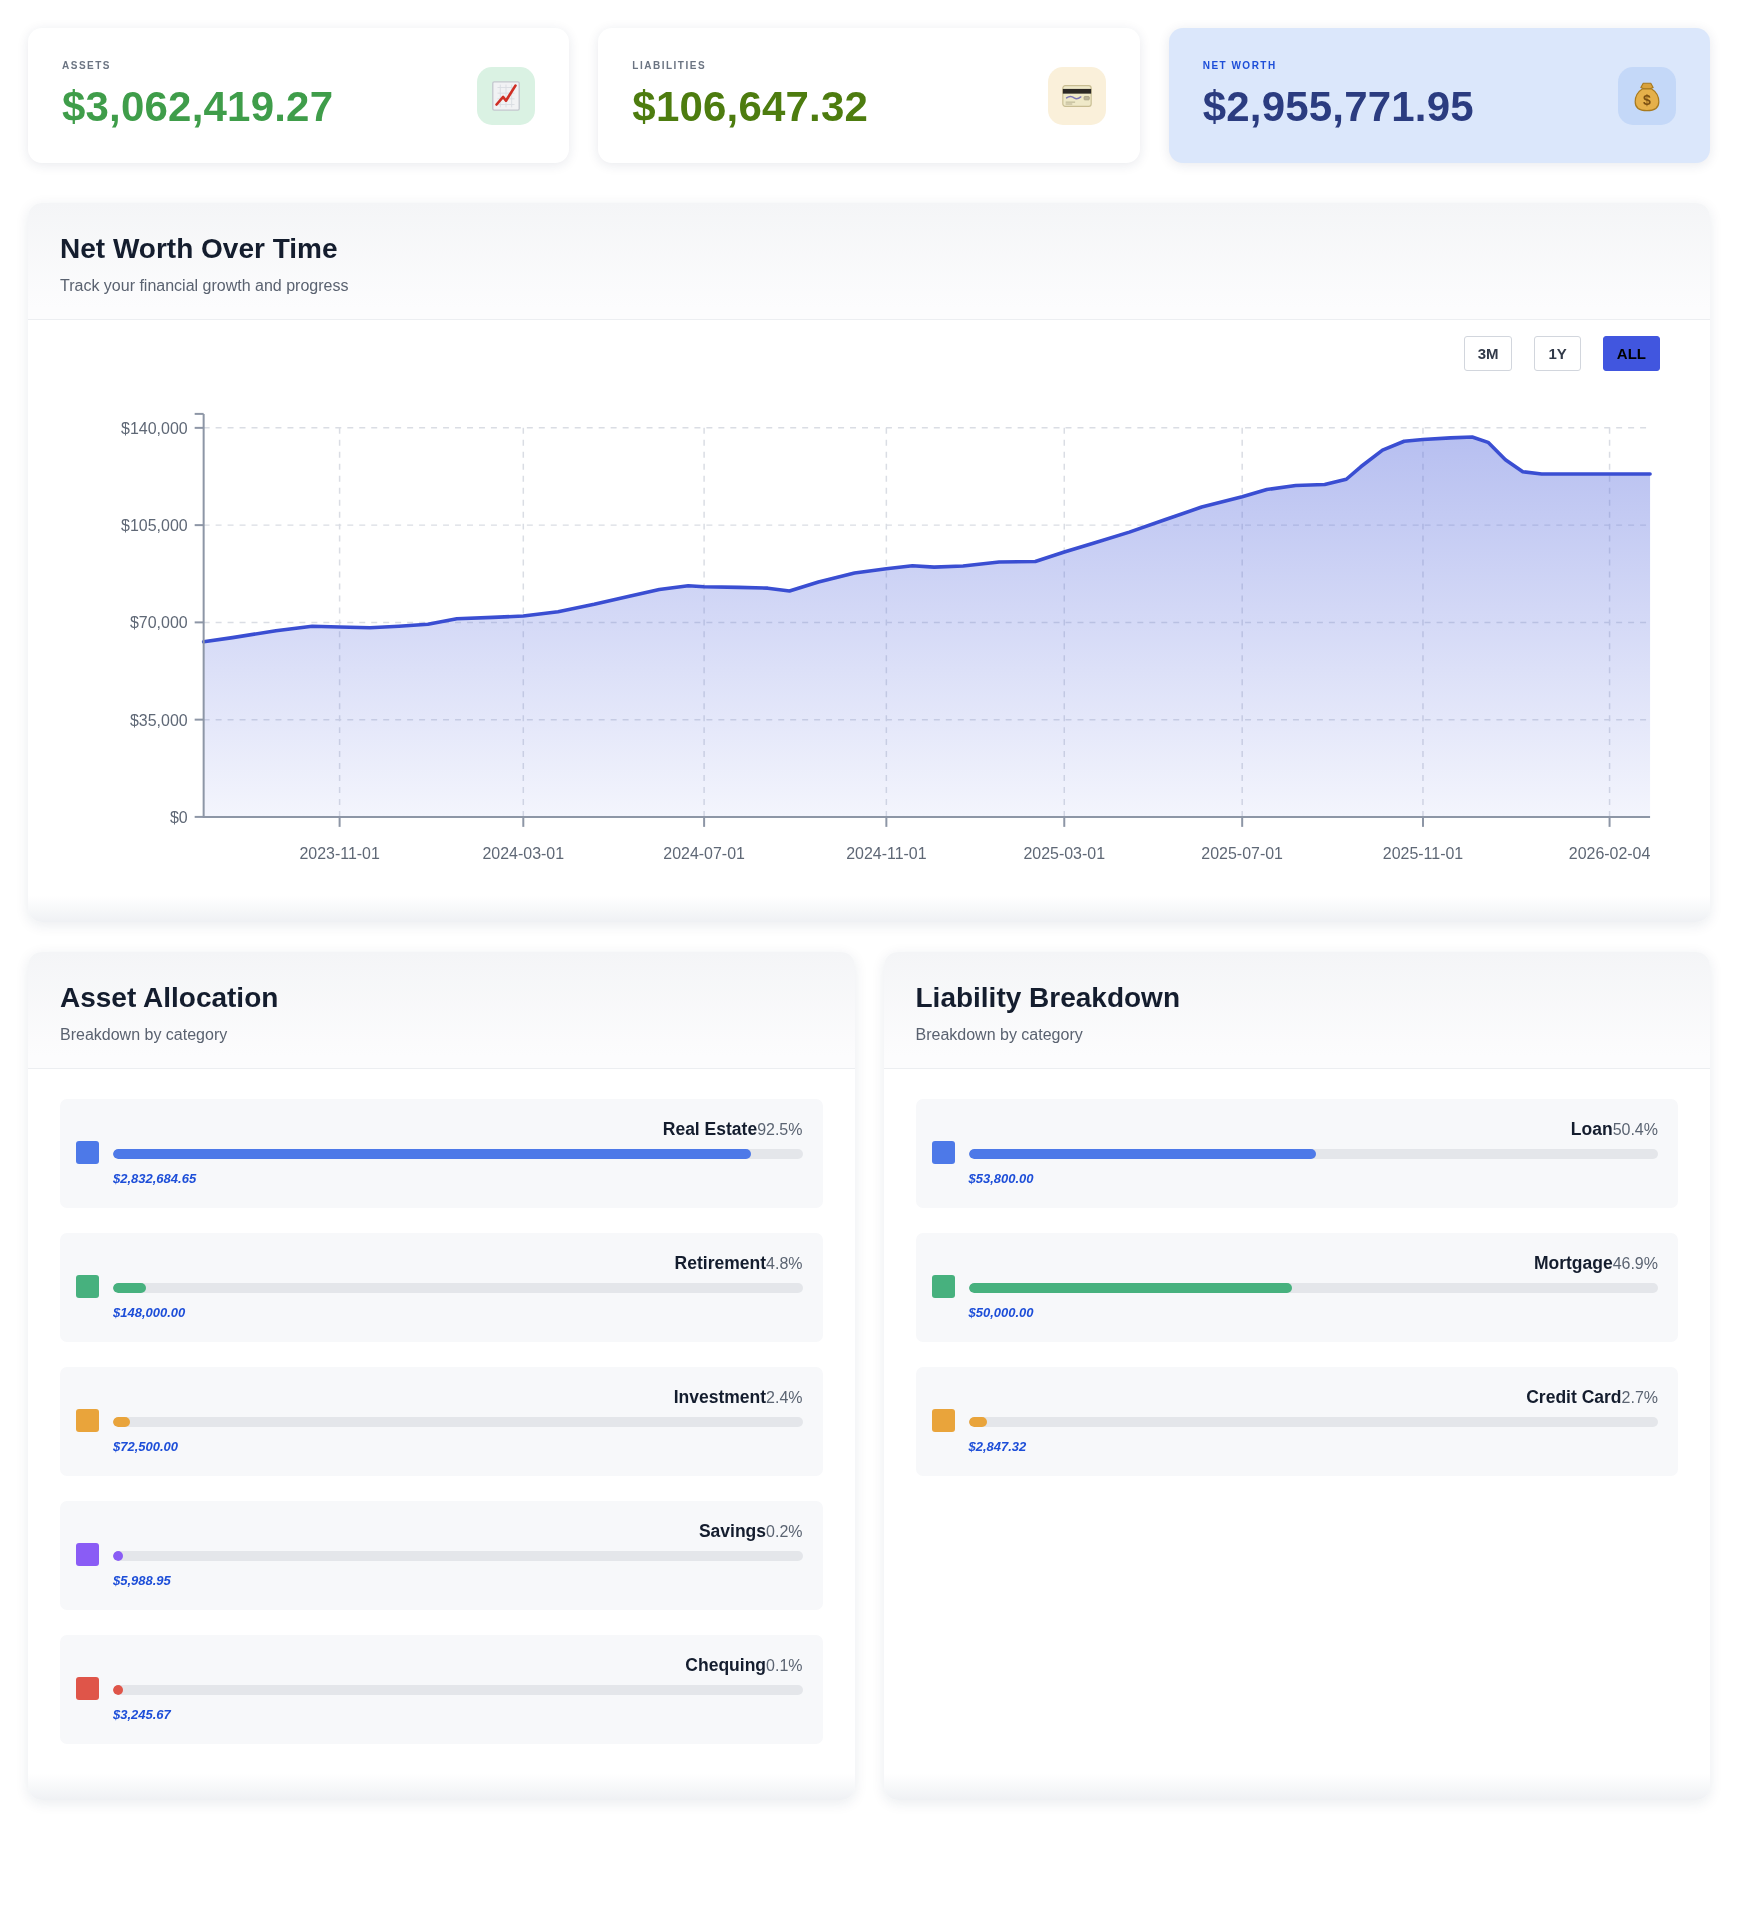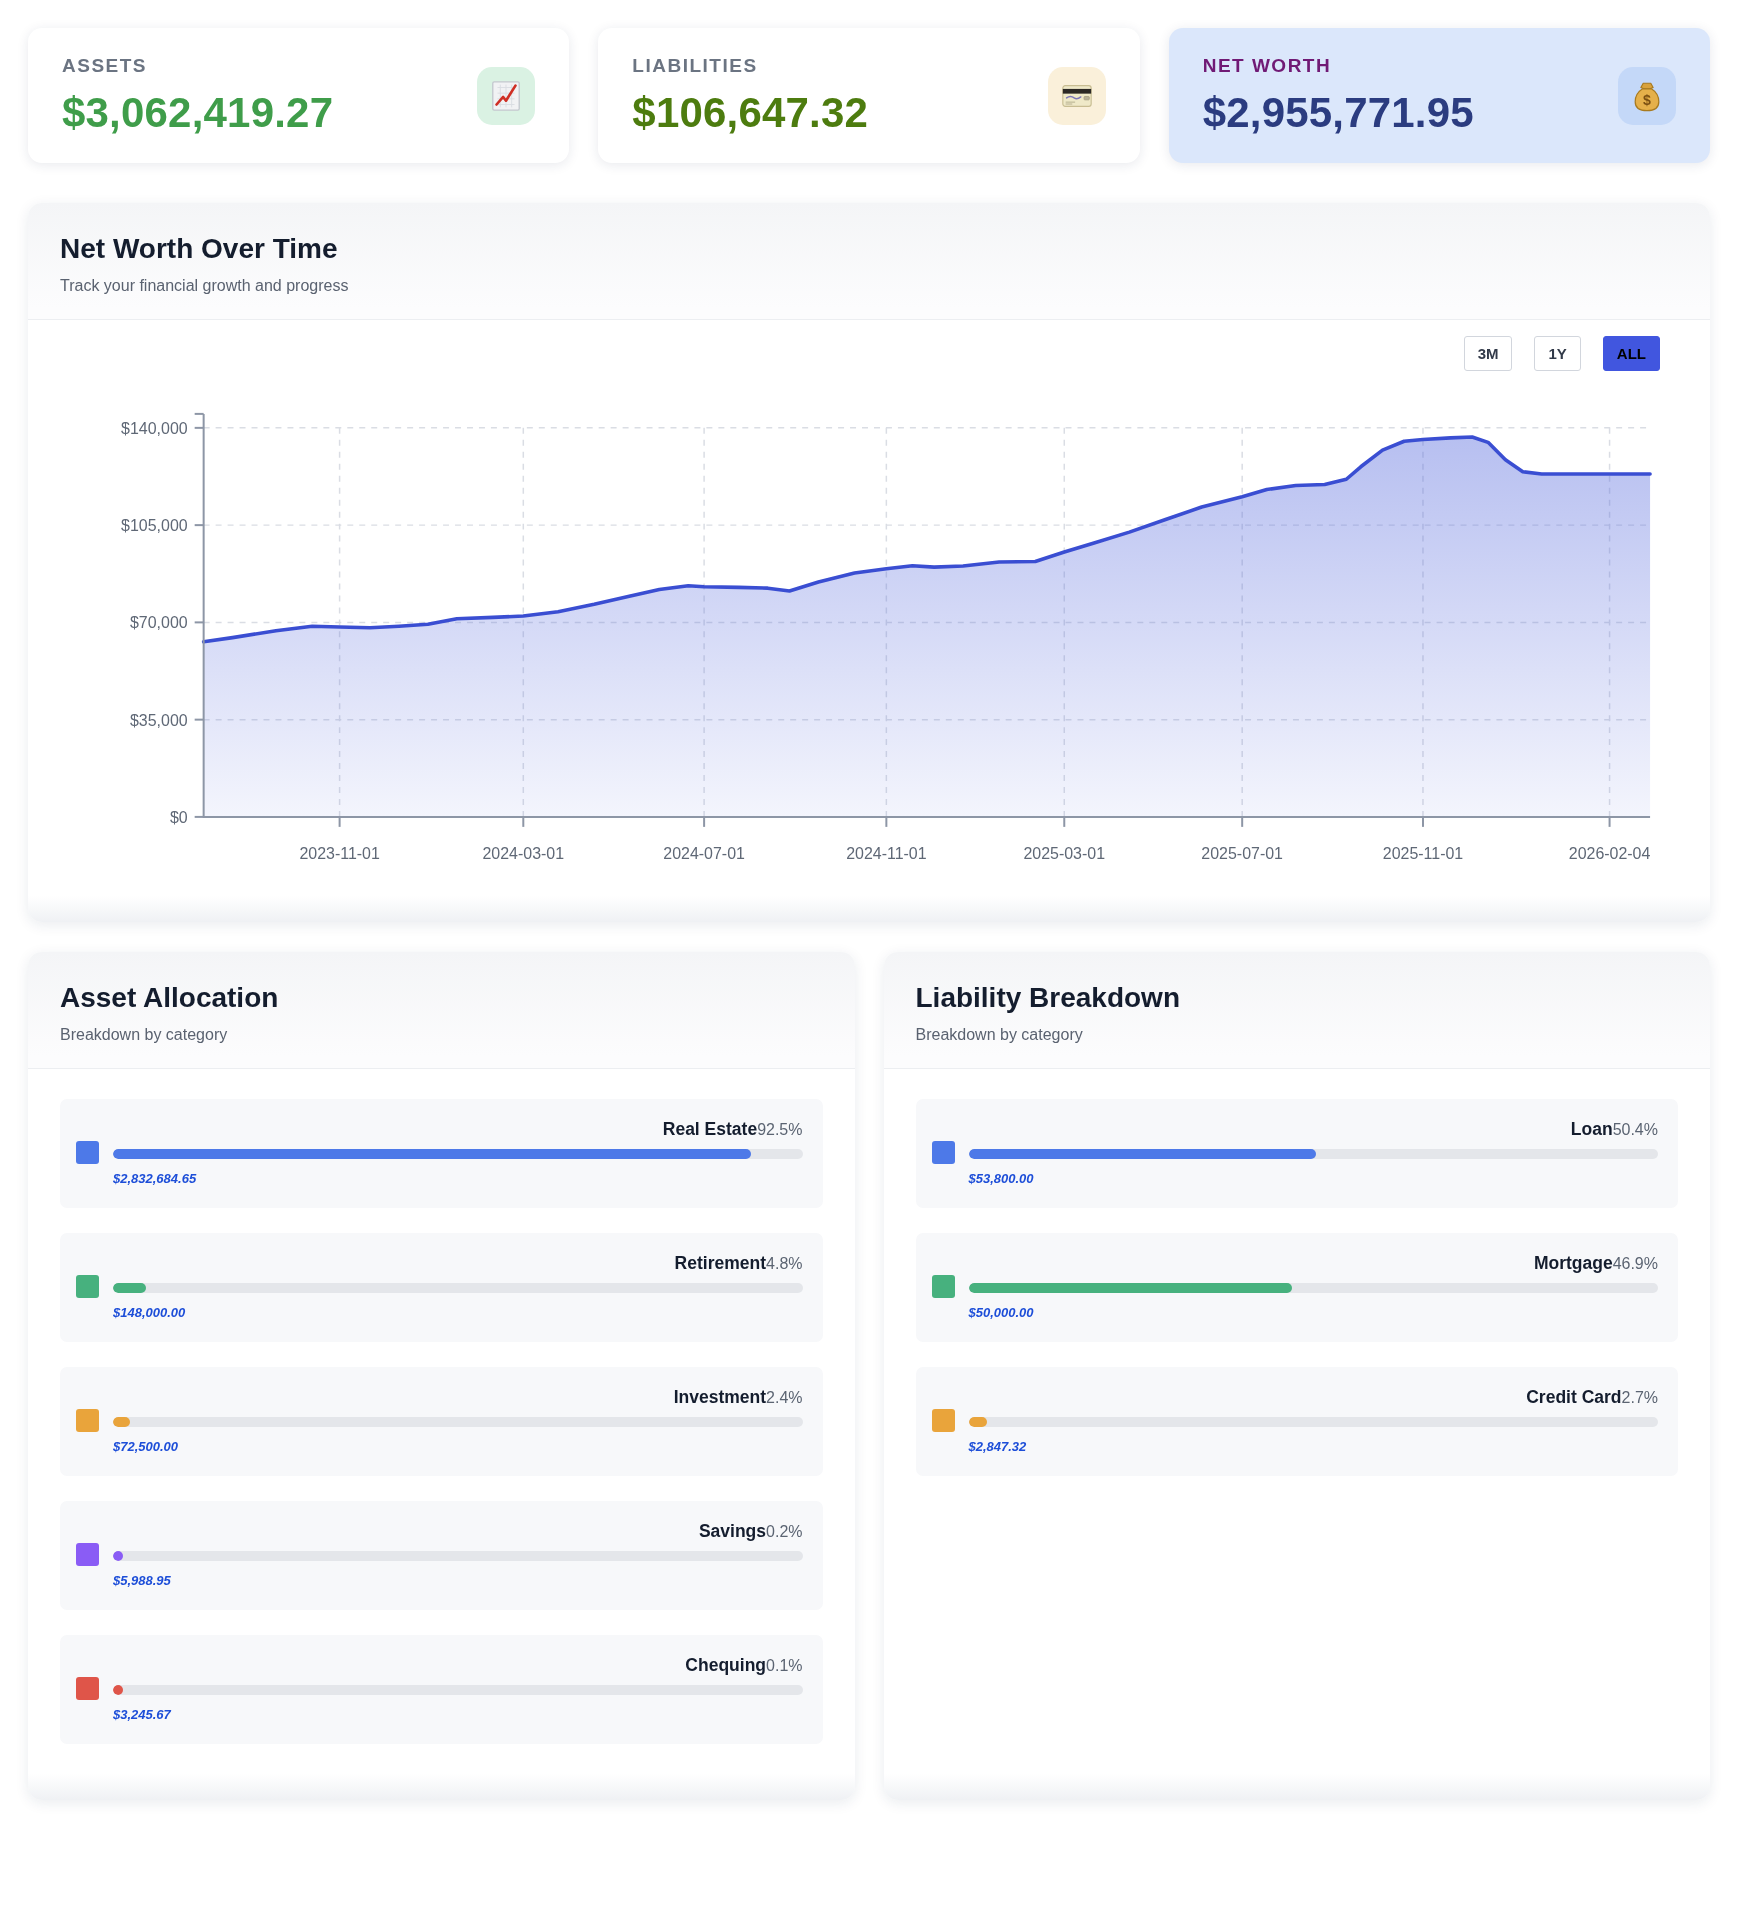--- a/index.html
+++ b/index.html
@@ -2,21 +2,21 @@
 <html><head>
 <meta charset="utf-8">
 <style>
   html,body{margin:0;padding:0;background:#ffffff;font-family:"Liberation Sans",sans-serif;color:#16202f;}
   .page{width:1738px;min-height:1906px;box-sizing:border-box;padding:28px;}
   
   .summary-row{display:grid;grid-template-columns:repeat(3,1fr);gap:29px;margin-bottom:40px;}
   .scard{border-radius:14px;background:#fff;box-shadow:0 2px 12px rgba(25,39,80,.10);
          display:flex;align-items:center;justify-content:space-between;
          padding:26px 34px;height:135px;box-sizing:border-box;}
-  .scard-label{font-size:19px;font-weight:700;letter-spacing:1.5px;color:#6b7482;margin-bottom:12px;}
+  .scard-label{font-size:10px;font-weight:700;letter-spacing:1.5px;color:#6b7482;margin-bottom:12px;}
   .scard-value{font-size:42px;font-weight:700;letter-spacing:.2px;}
   .scard-icon{width:58px;height:58px;border-radius:15px;display:flex;align-items:center;justify-content:center;flex:none;}
   .scard-icon svg{width:34px;height:34px;display:none;}
   
   .card{border-radius:14px;background:#fff;box-shadow:0 3px 14px rgba(25,39,80,.09);overflow:hidden;}
   .card-head{background:linear-gradient(180deg,#f4f5f7 0%,#fcfcfd 90%);border-bottom:1px solid #eceef1;
              padding:30px 32px 24px;}
   .card-head h2{margin:0 0 12px;font-size:28px;font-weight:700;color:#141d2e;}
   .card-head p{margin:0;font-size:16px;color:#5a6270;}
   .card-footer{height:26px;background:linear-gradient(180deg,rgba(241,243,246,0) 0%,#eff1f4 100%);}
@@ -79,21 +79,21 @@
         <path d="M7 20 q4 -3 8 0 q3 2 7 -1" fill="none" stroke="#7d76b8" stroke-width="1.6" stroke-linecap="round"></path>
         <rect x="25.5" y="18.5" width="5.5" height="3.6" rx="0.8" fill="#b9b29a" stroke="#a39b7d" stroke-width="0.8"></rect>
         <path d="M6 24.5h10M6 26.5h7" stroke="#b5ad8d" stroke-width="1"></path>
       </svg>
 
     </div>
   </div>
 
   <div class="scard" style="background: rgb(219, 231, 251);">
     <div class="scard-text">
-      <div class="scard-label" style="color: #701a75;">NET WORTH</div>
+      <div class="scard-label" style="color: #1d4ed8;">NET WORTH</div>
       <div class="scard-value" style="color: rgb(43, 60, 128);">$2,955,771.95</div>
     </div>
     <div class="scard-icon" style="background: rgb(196, 216, 248);">
 
       <svg viewBox="0 0 36 36" style="display: block;">
         <path d="M14 4.5 L22 4.5 L24.5 9 C20.5 11.2 15.5 11.2 11.5 9 Z" fill="#d9a23c" stroke="#a87a1f" stroke-width="1.2" stroke-linejoin="round"></path>
         <path d="M13 10.5 C 7.5 14 5.5 19.5 5.5 24 C 5.5 30.5 10.5 33.5 18 33.5 C 25.5 33.5 30.5 30.5 30.5 24 C 30.5 19.5 28.5 14 23 10.5 Z" fill="#e5b04a" stroke="#a87a1f" stroke-width="1.3"></path>
         <text x="18" y="27.5" text-anchor="middle" font-family="Liberation Sans, sans-serif" font-size="15" font-weight="bold" fill="#7a4f12">$</text>
       </svg>
     </div>

